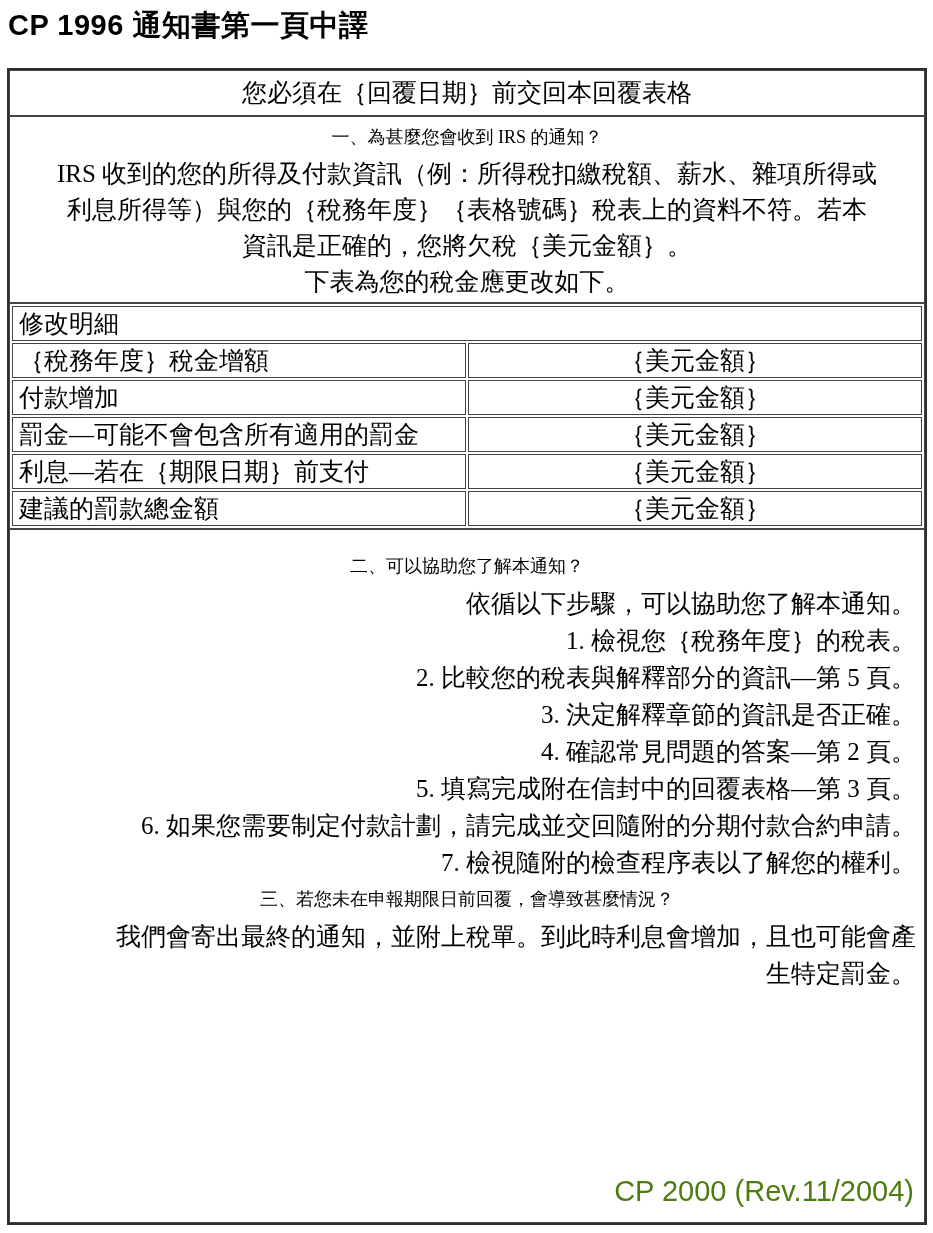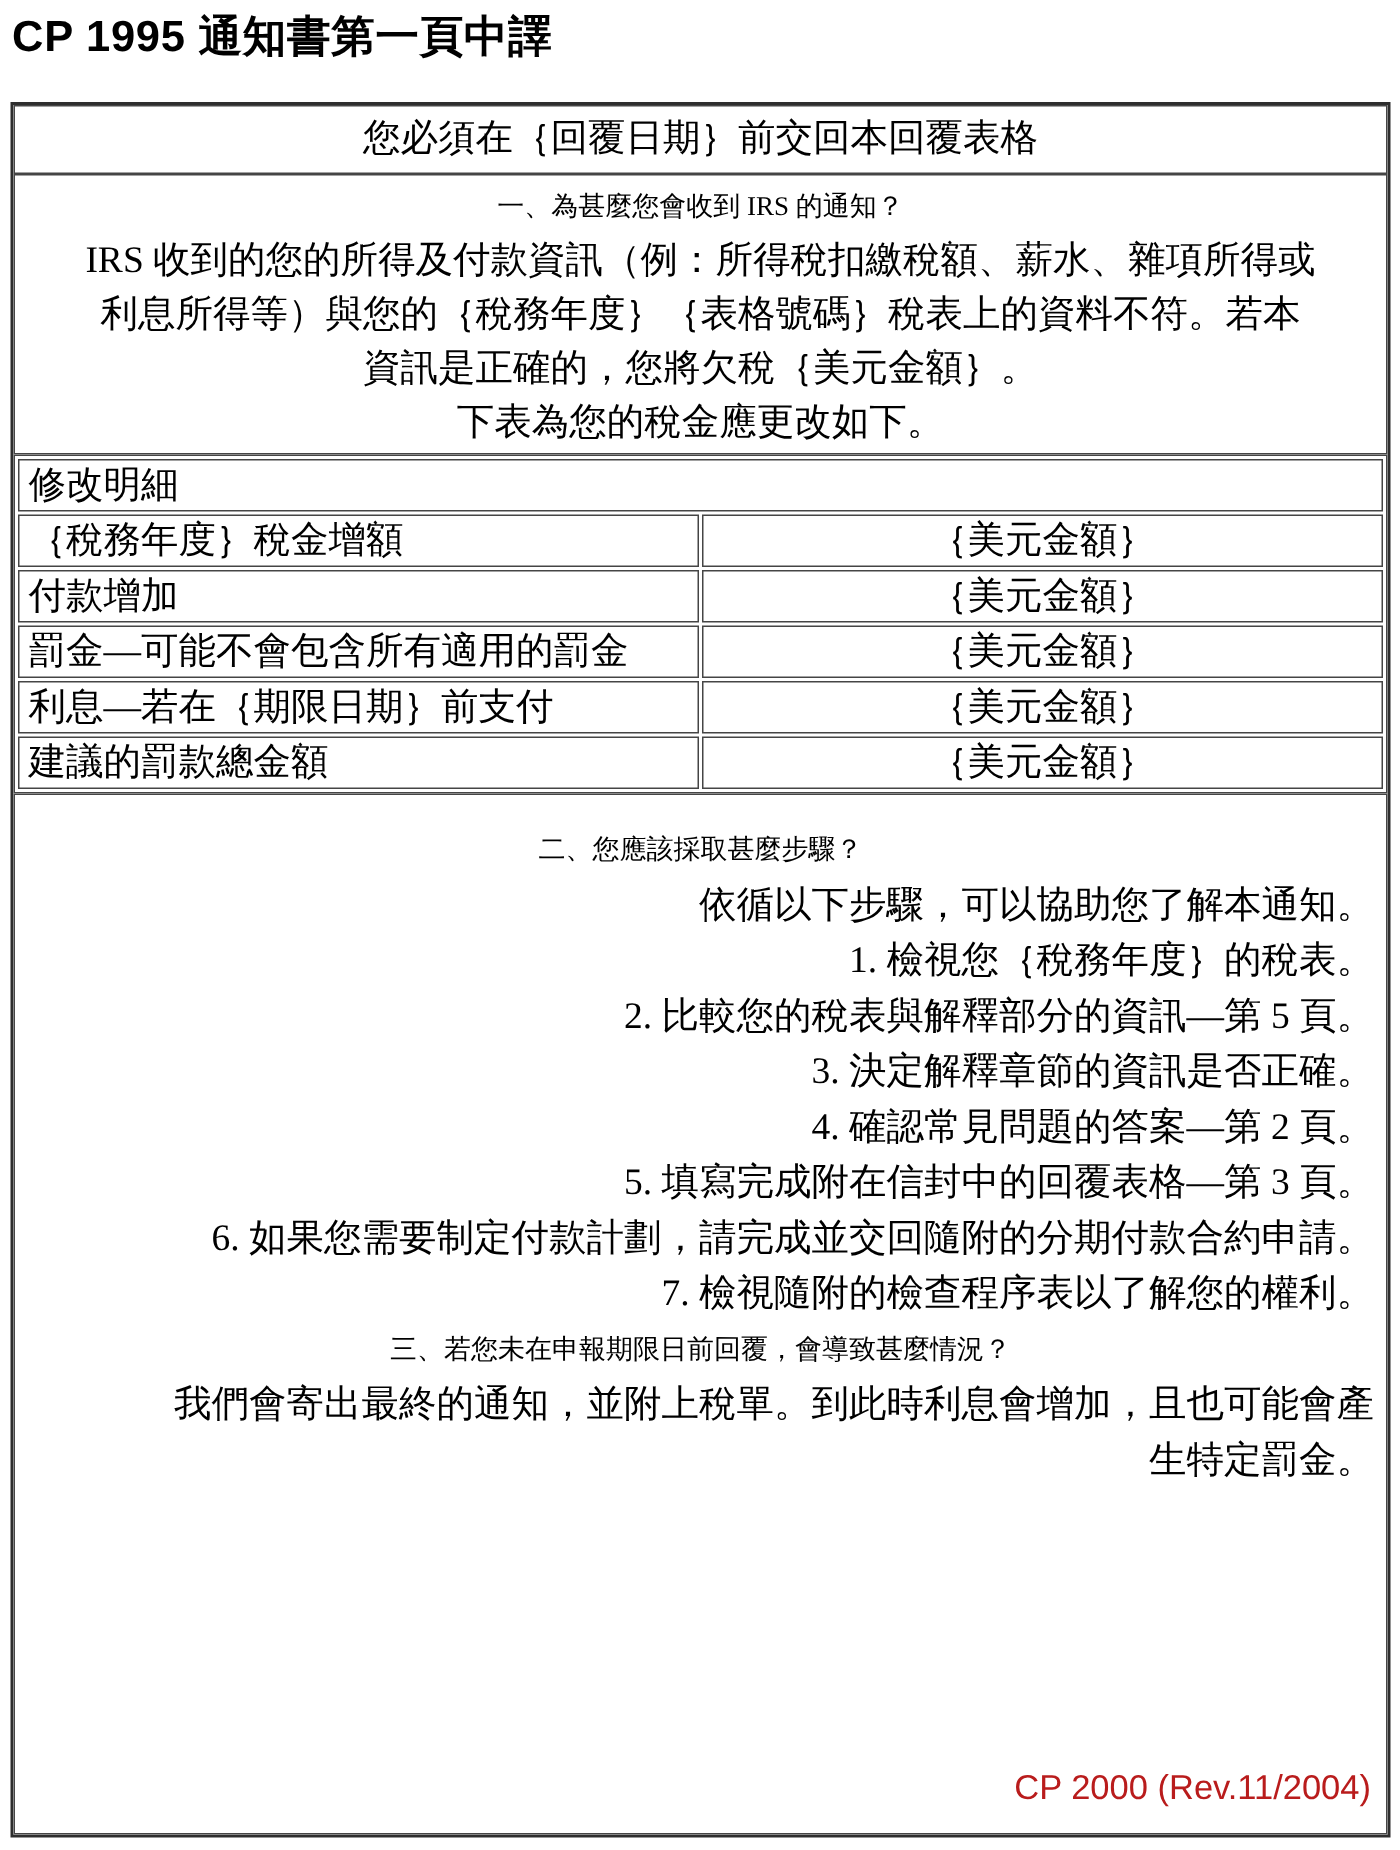--- a/index.html
+++ b/index.html
@@ -103,31 +103,31 @@
     line-height: 37px;
     text-align: right;
   }
   .sec3-heading {
   }
   .footer-note {
     position: absolute;
     right: 10px;
     bottom: 18px;
     font-family: "Liberation Sans", sans-serif;
-    font-size: 23px;
+    font-size: 29px;
     line-height: 26px;
-    color: #b91c1c;
+    color: #4d7c0f;
   }
 </style>
 </head>
 <body>
 
 <div class="page">
 
-  <div class="doc-title">CP 1995 通知書第一頁中譯</div>
+  <div class="doc-title">CP 1996 通知書第一頁中譯</div>
 
   <table class="outer">
     <tbody>
       <tr>
         <td class="banner-cell">您必須在｛回覆日期｝前交回本回覆表格</td>
       </tr>
 
       <tr>
         <td class="section1-cell">
           <div class="sec-heading">一、為甚麼您會收到 IRS 的通知？</div>
@@ -167,21 +167,21 @@
               </tr>
             </tbody>
           </table>
         </td>
       </tr>
 
       <tr>
         <td class="main-cell">
           <div class="main-inner">
 
-            <div class="sec-heading">二、您應該採取甚麼步驟？</div>
+            <div class="sec-heading">二、可以協助您了解本通知？</div>
             <div class="body-line">依循以下步驟，可以協助您了解本通知。</div>
             <div class="body-line">1. 檢視您｛稅務年度｝的稅表。</div>
             <div class="body-line">2. 比較您的稅表與解釋部分的資訊—第 5 頁。</div>
             <div class="body-line">3. 決定解釋章節的資訊是否正確。</div>
             <div class="body-line">4. 確認常見問題的答案—第 2 頁。</div>
             <div class="body-line">5. 填寫完成附在信封中的回覆表格—第 3 頁。</div>
             <div class="body-line">6. 如果您需要制定付款計劃，請完成並交回隨附的分期付款合約申請。</div>
             <div class="body-line">7. 檢視隨附的檢查程序表以了解您的權利。</div>
 
             <div class="sec-heading sec3-heading">三、若您未在申報期限日前回覆，會導致甚麼情況？</div>

